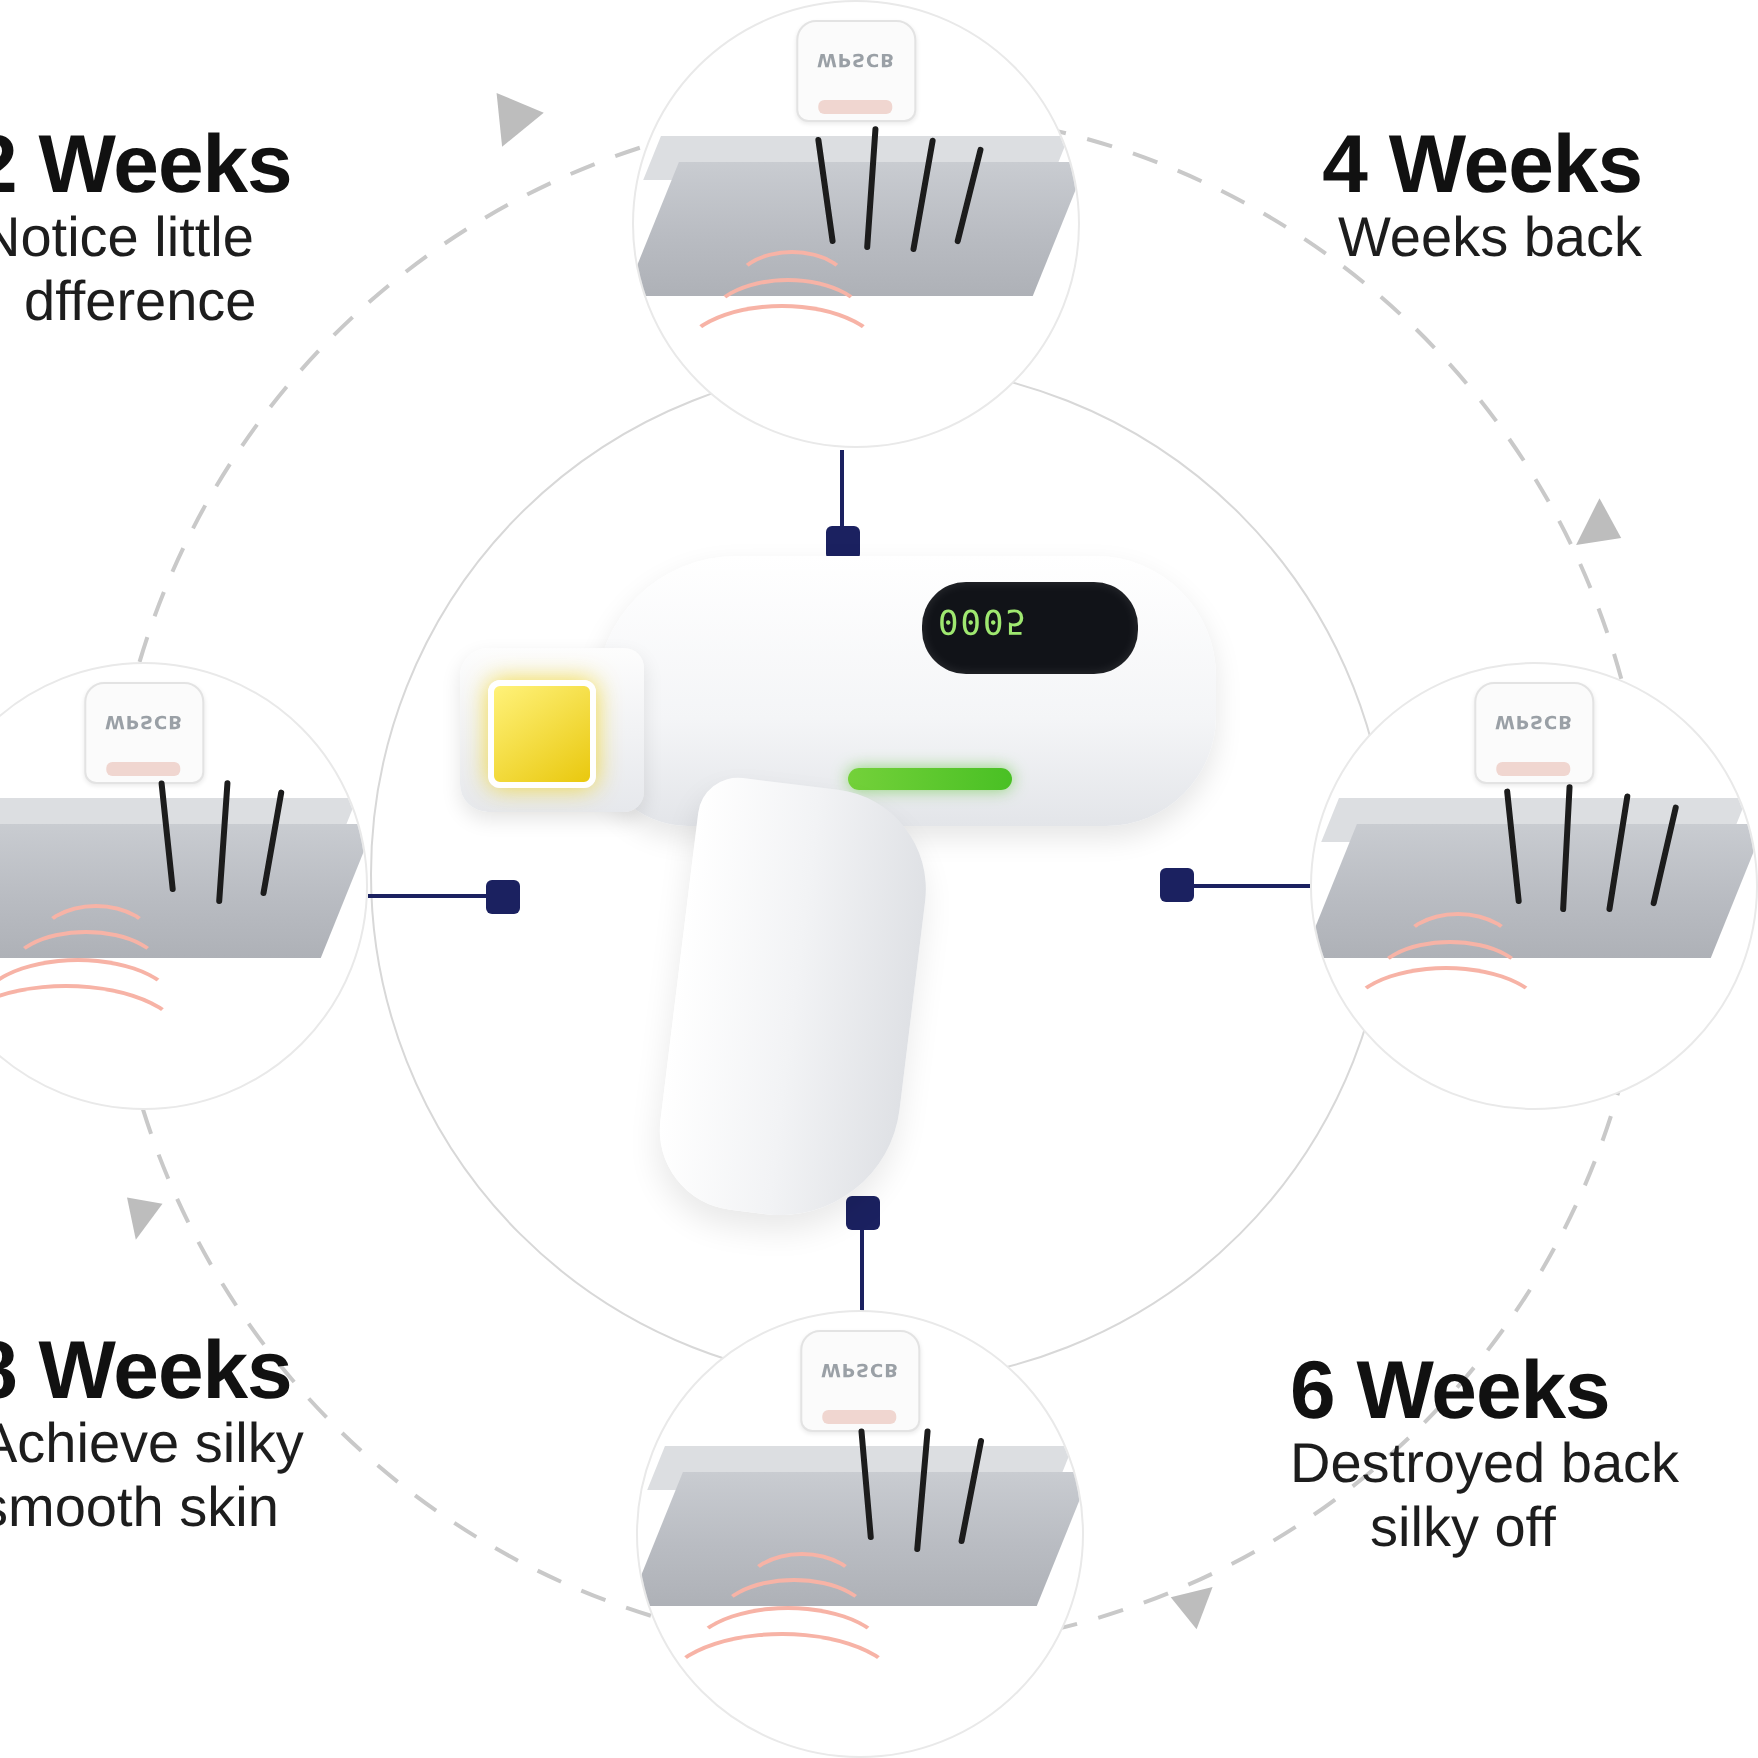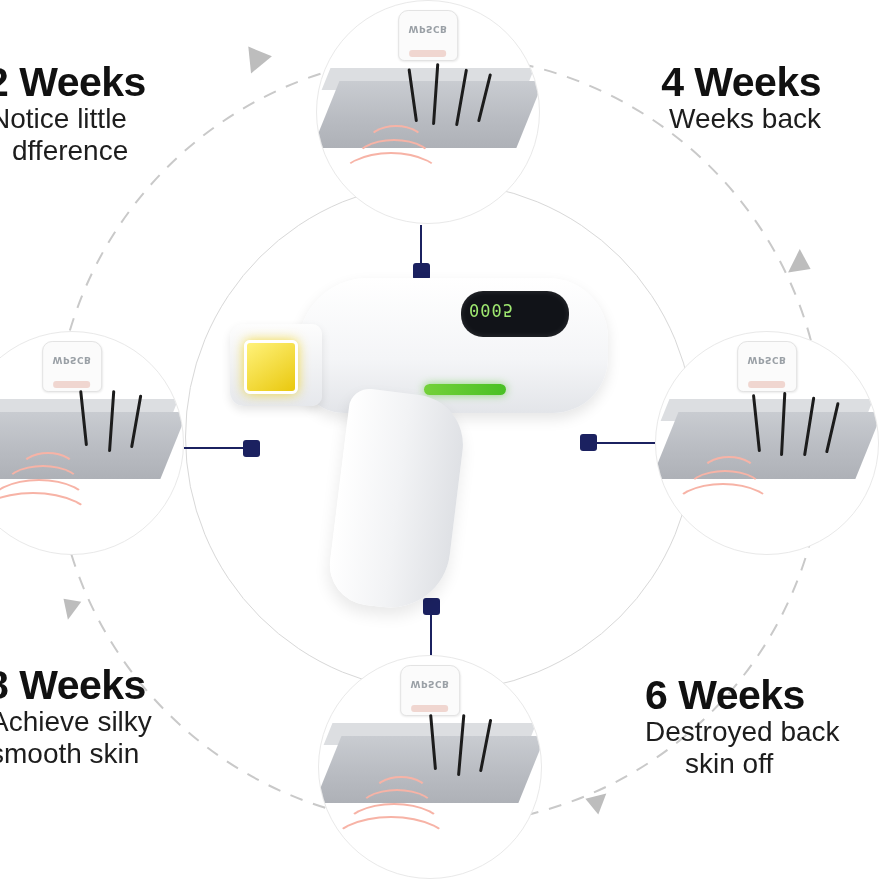--- a/index.html
+++ b/index.html
@@ -341,16 +341,16 @@
 
   <div class="label lbl-8w">
     <div class="title">8 Weeks</div>
     <div class="desc">Achieve silky</div>
     <div class="desc">smooth skin</div>
   </div>
 
   <div class="label lbl-6w">
     <div class="title">6 Weeks</div>
     <div class="desc">Destroyed back</div>
-    <div class="desc" style="padding-left:40px">skin off</div>
+    <div class="desc" style="padding-left:40px">silky off</div>
   </div>
 
 </div>
 
 </body></html>

